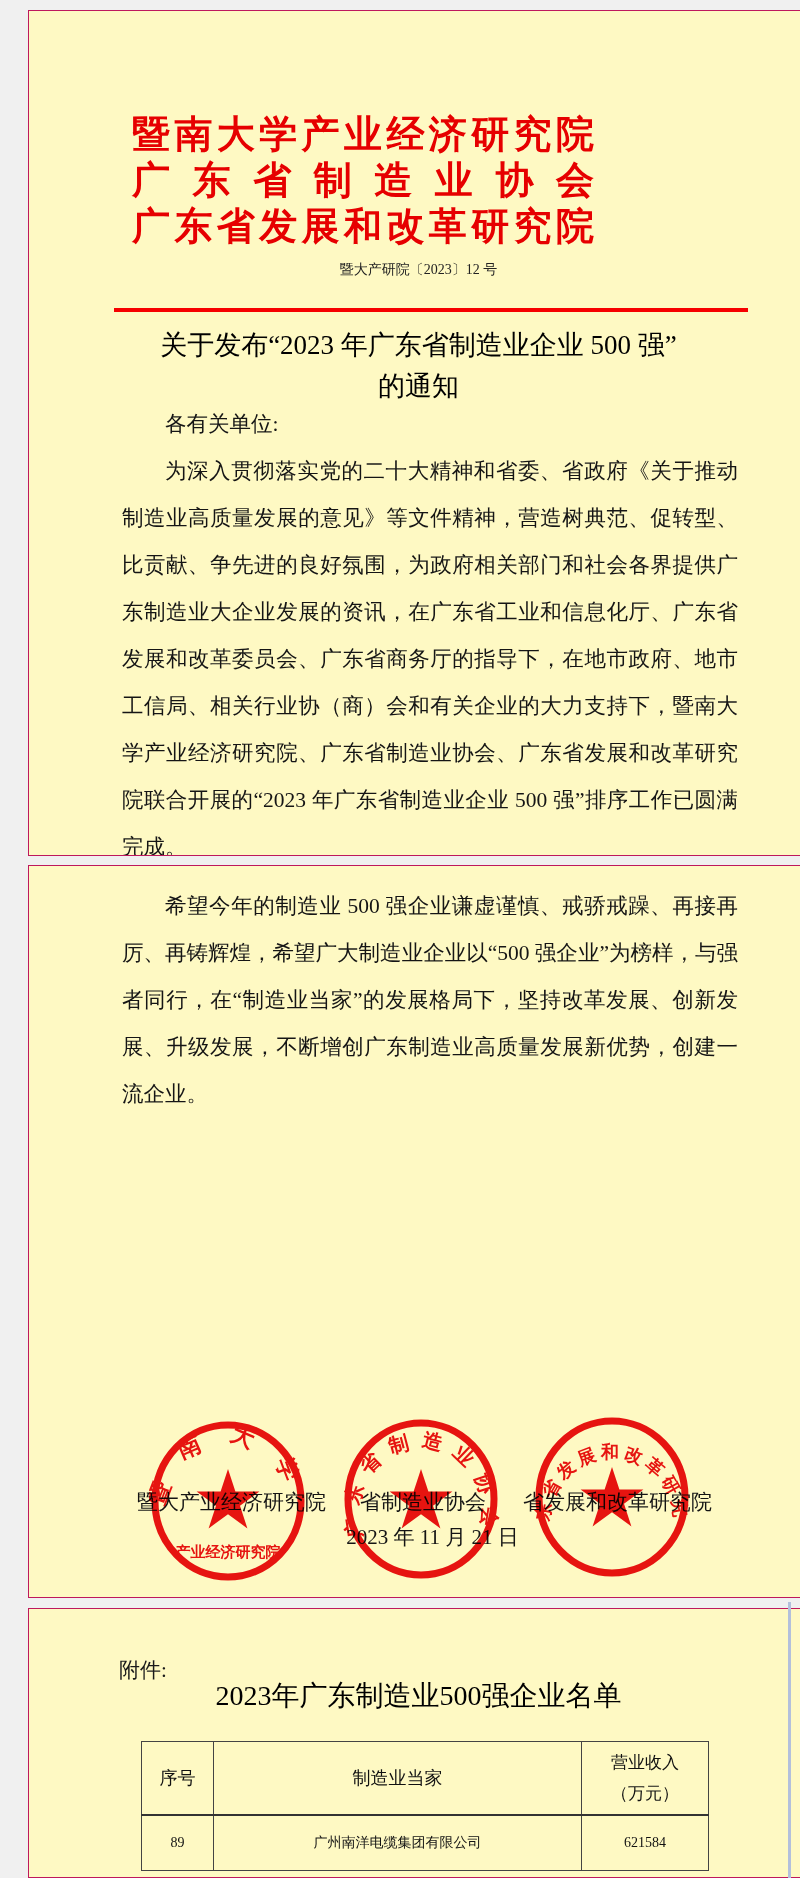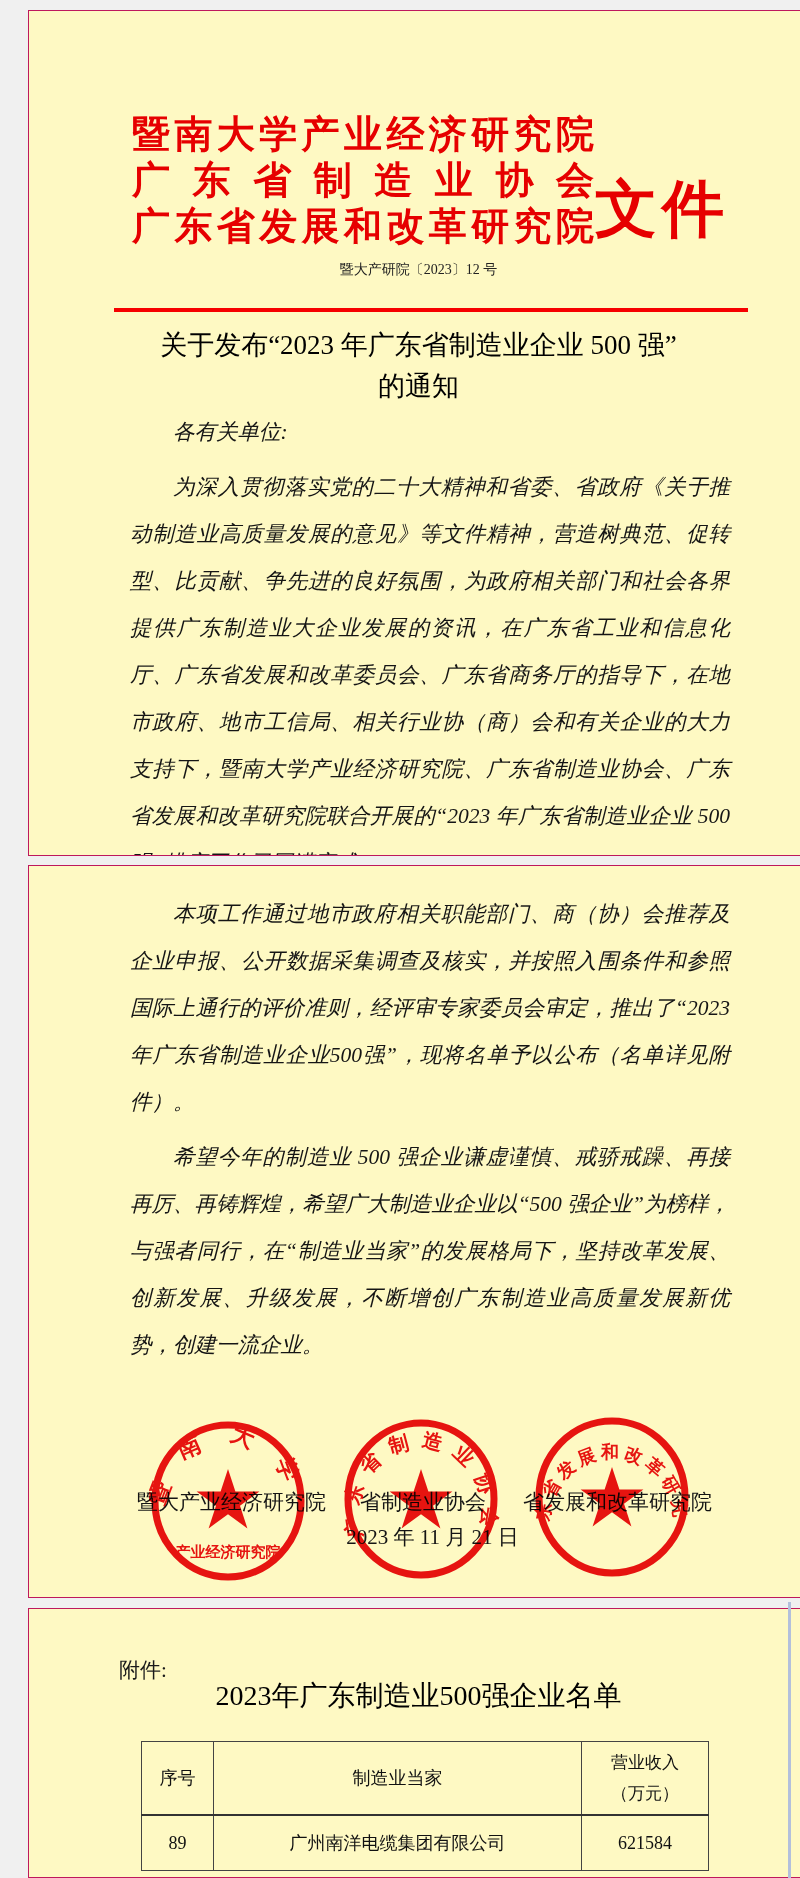--- a/index.html
+++ b/index.html
@@ -35,21 +35,21 @@
   .red-rule{position:absolute;left:85px;top:297px;width:634px;height:4px;
     background:#f60000;}
   .doc-title{position:absolute;left:0;top:314px;width:100%;text-align:center;
     font-size:27px;font-weight:normal;line-height:41px;color:#000;}
 
   
   .bodytext{position:absolute;left:93px;width:616px;font-size:21.5px;
     line-height:47px;text-align:justify;color:#151515;}
   #body1{top:390px;}
   #body2{top:17px;}
-  .bodytext p{margin:8px;text-indent:2em;font-style:italic;}
+  .bodytext p{margin:0;text-indent:2em;}
   .salutation{margin:0;text-indent:0;}
   .attach-note{position:absolute;left:93px;top:447px;width:616px;
     font-size:21px;line-height:47px;text-indent:2em;}
 
   
   .seal{position:absolute;mix-blend-mode:multiply;opacity:.92;}
   #seal1{left:120px;top:555px;}
   #seal2{left:313px;top:553px;}
   #seal3{left:504px;top:551px;}
   .sig-org{position:absolute;top:622px;font-size:21px;color:#141414;white-space:nowrap;}
@@ -65,61 +65,59 @@
     font-size:28px;font-weight:normal;color:#000;}
   table.rank{
     position:absolute;left:112px;top:132px;width:567px;
     border-collapse:collapse;table-layout:fixed;
   }
   table.rank th,table.rank td{
     border:1px solid #444;text-align:center;vertical-align:middle;
     font-weight:normal;color:#111;padding:0;
   }
   table.rank th{height:72px;font-size:18px;border-bottom:2px solid #333;}
-  table.rank td{height:54px;font-size:18px;}
+  table.rank td{height:54px;font-size:14px;}
   .col-no{width:72px;}
   .col-name{width:368px;}
   .col-rev{width:127px;}
   .rev-head{font-size:17px;line-height:31px;}
 
   
   .scroll-thumb{position:absolute;left:788px;top:1602px;width:3px;height:276px;
     background:#b3c0dc;}
 </style>
 </head>
 <body>
 
 <div class="page" id="page1">
 
   <div class="letterhead">
     <span class="lh-line">暨南大学产业经济研究院</span>
     <span class="lh-line lh-line2">广东省制造业协会</span>
     <span class="lh-line">广东省发展和改革研究院</span>
   </div>
-  <div class="doc-type">文件</div>
 
   <div class="doc-number">暨大产研院〔2023〕12 号</div>
 
   <div class="red-rule"></div>
 
   <div class="doc-title">
     <div>关于发布“2023 年广东省制造业企业 500 强”</div>
     <div>的通知</div>
   </div>
 
   <div class="bodytext" id="body1">
     <p class="salutation">各有关单位:</p>
     <p>为深入贯彻落实党的二十大精神和省委、省政府《关于推动制造业高质量发展的意见》等文件精神，营造树典范、促转型、比贡献、争先进的良好氛围，为政府相关部门和社会各界提供广东制造业大企业发展的资讯，在广东省工业和信息化厅、广东省发展和改革委员会、广东省商务厅的指导下，在地市政府、地市工信局、相关行业协（商）会和有关企业的大力支持下，暨南大学产业经济研究院、广东省制造业协会、广东省发展和改革研究院联合开展的“2023 年广东省制造业企业 500 强”排序工作已圆满完成。</p>
   </div>
 </div>
 
 <div class="page" id="page2">
 
   <div class="bodytext" id="body2">
-    <p>本项工作通过地市政府相关职能部门、商（协）会推荐及企业申报、公开数据采集调查及核实，并按照入围条件和参照国际上通行的评价准则，经评审专家委员会审定，推出了“2023年广东省制造业企业500强”，现将名单予以公布（名单详见附件）。</p>
     <p>希望今年的制造业 500 强企业谦虚谨慎、戒骄戒躁、再接再厉、再铸辉煌，希望广大制造业企业以“500 强企业”为榜样，与强者同行，在“制造业当家”的发展格局下，坚持改革发展、创新发展、升级发展，不断增创广东制造业高质量发展新优势，创建一流企业。</p>
   </div>
 
 
   <span class="sig-org" id="sig-org1">暨大产业经济研究院</span>
   <span class="sig-org" id="sig-org2">省制造业协会</span>
   <span class="sig-org" id="sig-org3">省发展和改革研究院</span>
   <div class="sig-date">2023 年 11 月 21 日</div>
 
   <svg class="seal" id="seal1" width="158" height="160" viewBox="0 0 158 160">

